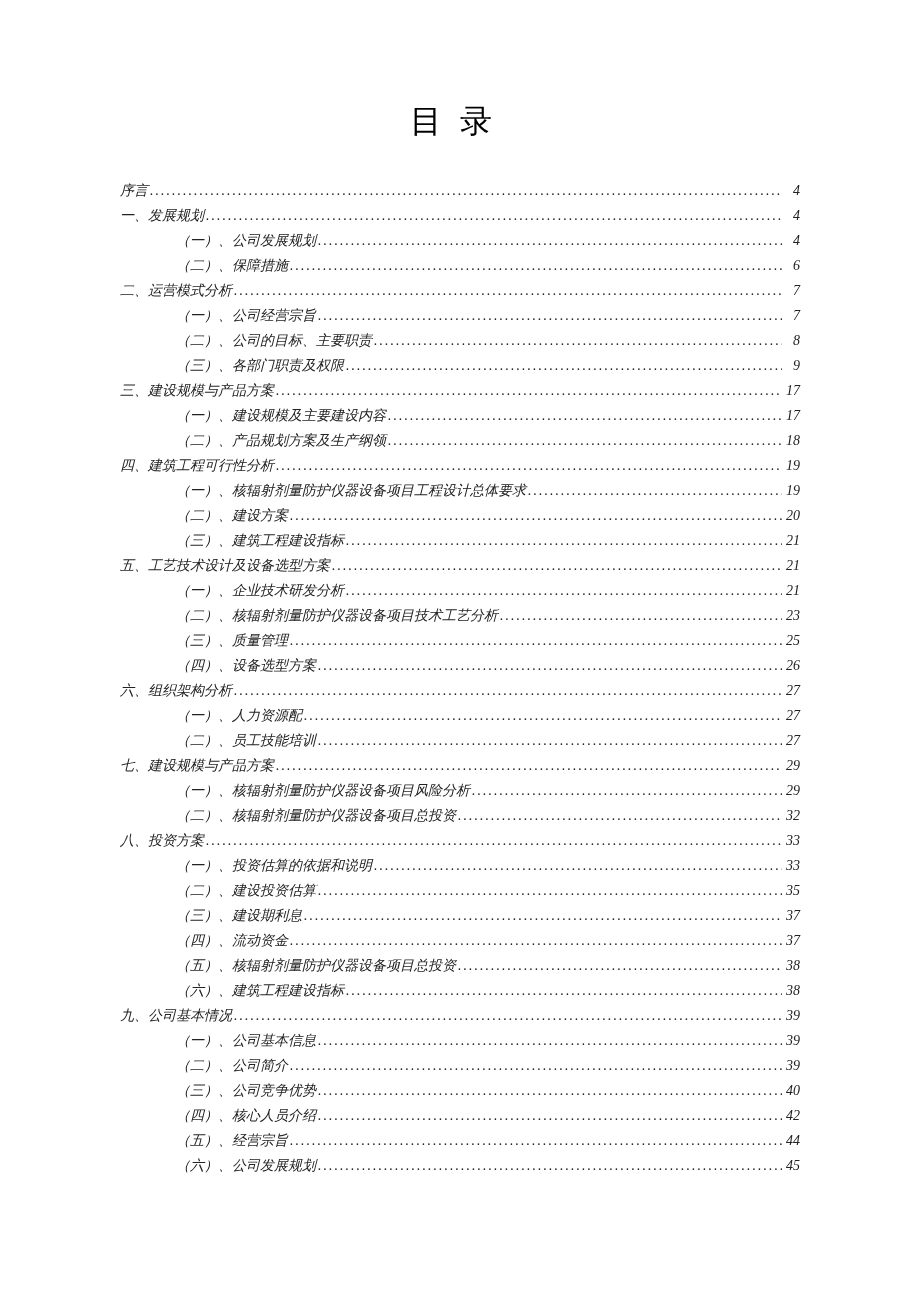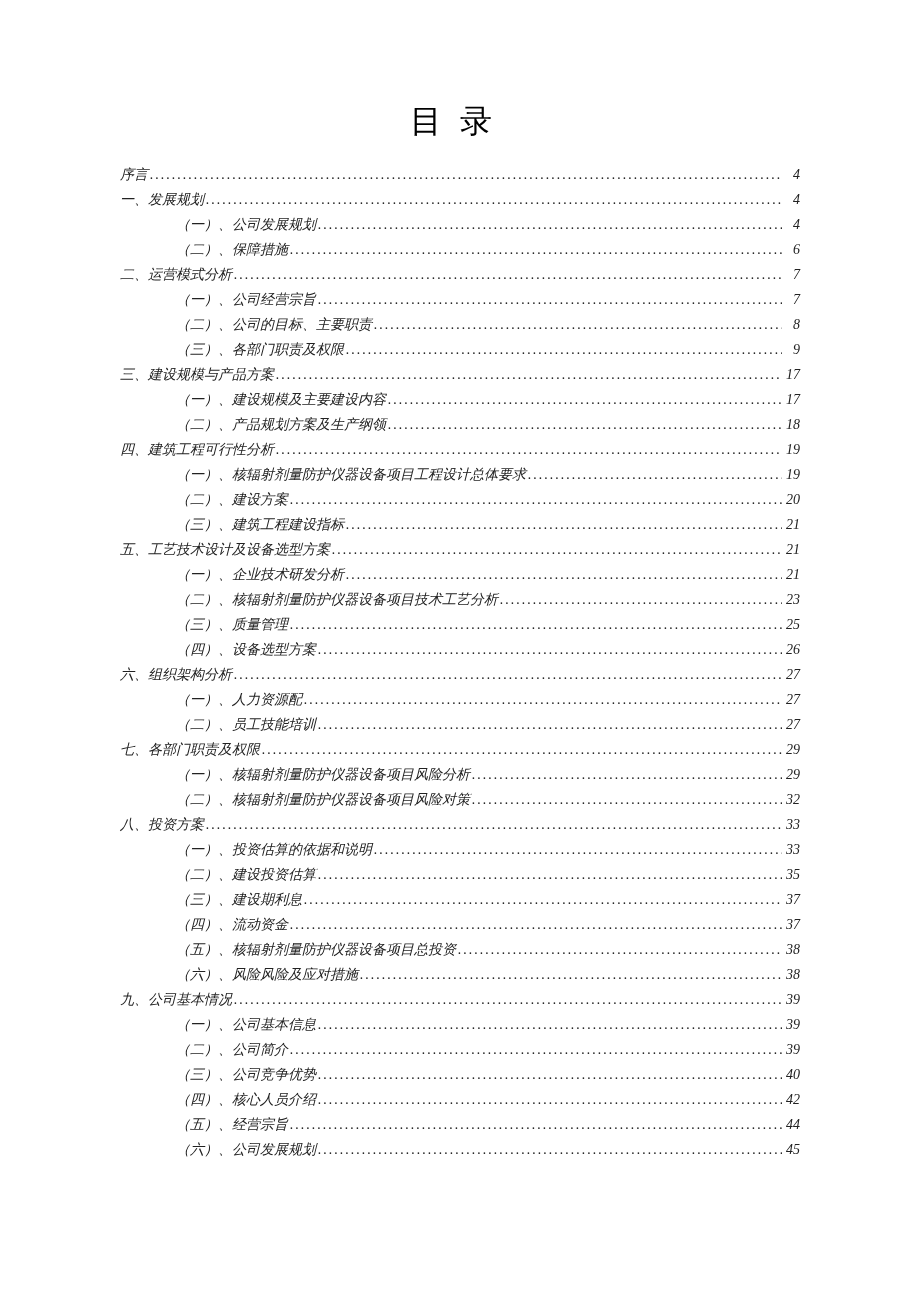--- a/index.html
+++ b/index.html
@@ -9,21 +9,21 @@
     font-family: "SimSun", "宋体", serif;
     width: 920px;
   }
   .page {
     padding: 100px 120px 80px 120px;
   }
   .title {
     text-align: center;
     font-size: 32px;
     letter-spacing: 18px;
-    margin-bottom: 18px;
+    margin-bottom: 34px;
     font-family: "SimSun", "宋体", serif;
     color: #000;
   }
   .toc-line {
     display: flex;
     align-items: baseline;
     font-size: 14px;
     line-height: 25px;
     color: #222;
     white-space: nowrap;
@@ -171,31 +171,31 @@
         <span class="toc-text">（一）、人力资源配</span>
         <span class="toc-leader"></span>
         <span class="toc-page">27</span>
       </div>
       <div class="toc-line level2">
         <span class="toc-text">（二）、员工技能培训</span>
         <span class="toc-leader"></span>
         <span class="toc-page">27</span>
       </div>
       <div class="toc-line level1">
-        <span class="toc-text">七、各部门职责及权限</span>
+        <span class="toc-text">七、建设规模与产品方案</span>
         <span class="toc-leader"></span>
         <span class="toc-page">29</span>
       </div>
       <div class="toc-line level2">
         <span class="toc-text">（一）、核辐射剂量防护仪器设备项目风险分析</span>
         <span class="toc-leader"></span>
         <span class="toc-page">29</span>
       </div>
       <div class="toc-line level2">
-        <span class="toc-text">（二）、核辐射剂量防护仪器设备项目风险对策</span>
+        <span class="toc-text">（二）、核辐射剂量防护仪器设备项目总投资</span>
         <span class="toc-leader"></span>
         <span class="toc-page">32</span>
       </div>
       <div class="toc-line level1">
         <span class="toc-text">八、投资方案</span>
         <span class="toc-leader"></span>
         <span class="toc-page">33</span>
       </div>
       <div class="toc-line level2">
         <span class="toc-text">（一）、投资估算的依据和说明</span>
@@ -216,21 +216,21 @@
         <span class="toc-text">（四）、流动资金</span>
         <span class="toc-leader"></span>
         <span class="toc-page">37</span>
       </div>
       <div class="toc-line level2">
         <span class="toc-text">（五）、核辐射剂量防护仪器设备项目总投资</span>
         <span class="toc-leader"></span>
         <span class="toc-page">38</span>
       </div>
       <div class="toc-line level2">
-        <span class="toc-text">（六）、风险风险及应对措施</span>
+        <span class="toc-text">（六）、建筑工程建设指标</span>
         <span class="toc-leader"></span>
         <span class="toc-page">38</span>
       </div>
       <div class="toc-line level1">
         <span class="toc-text">九、公司基本情况</span>
         <span class="toc-leader"></span>
         <span class="toc-page">39</span>
       </div>
       <div class="toc-line level2">
         <span class="toc-text">（一）、公司基本信息</span>

